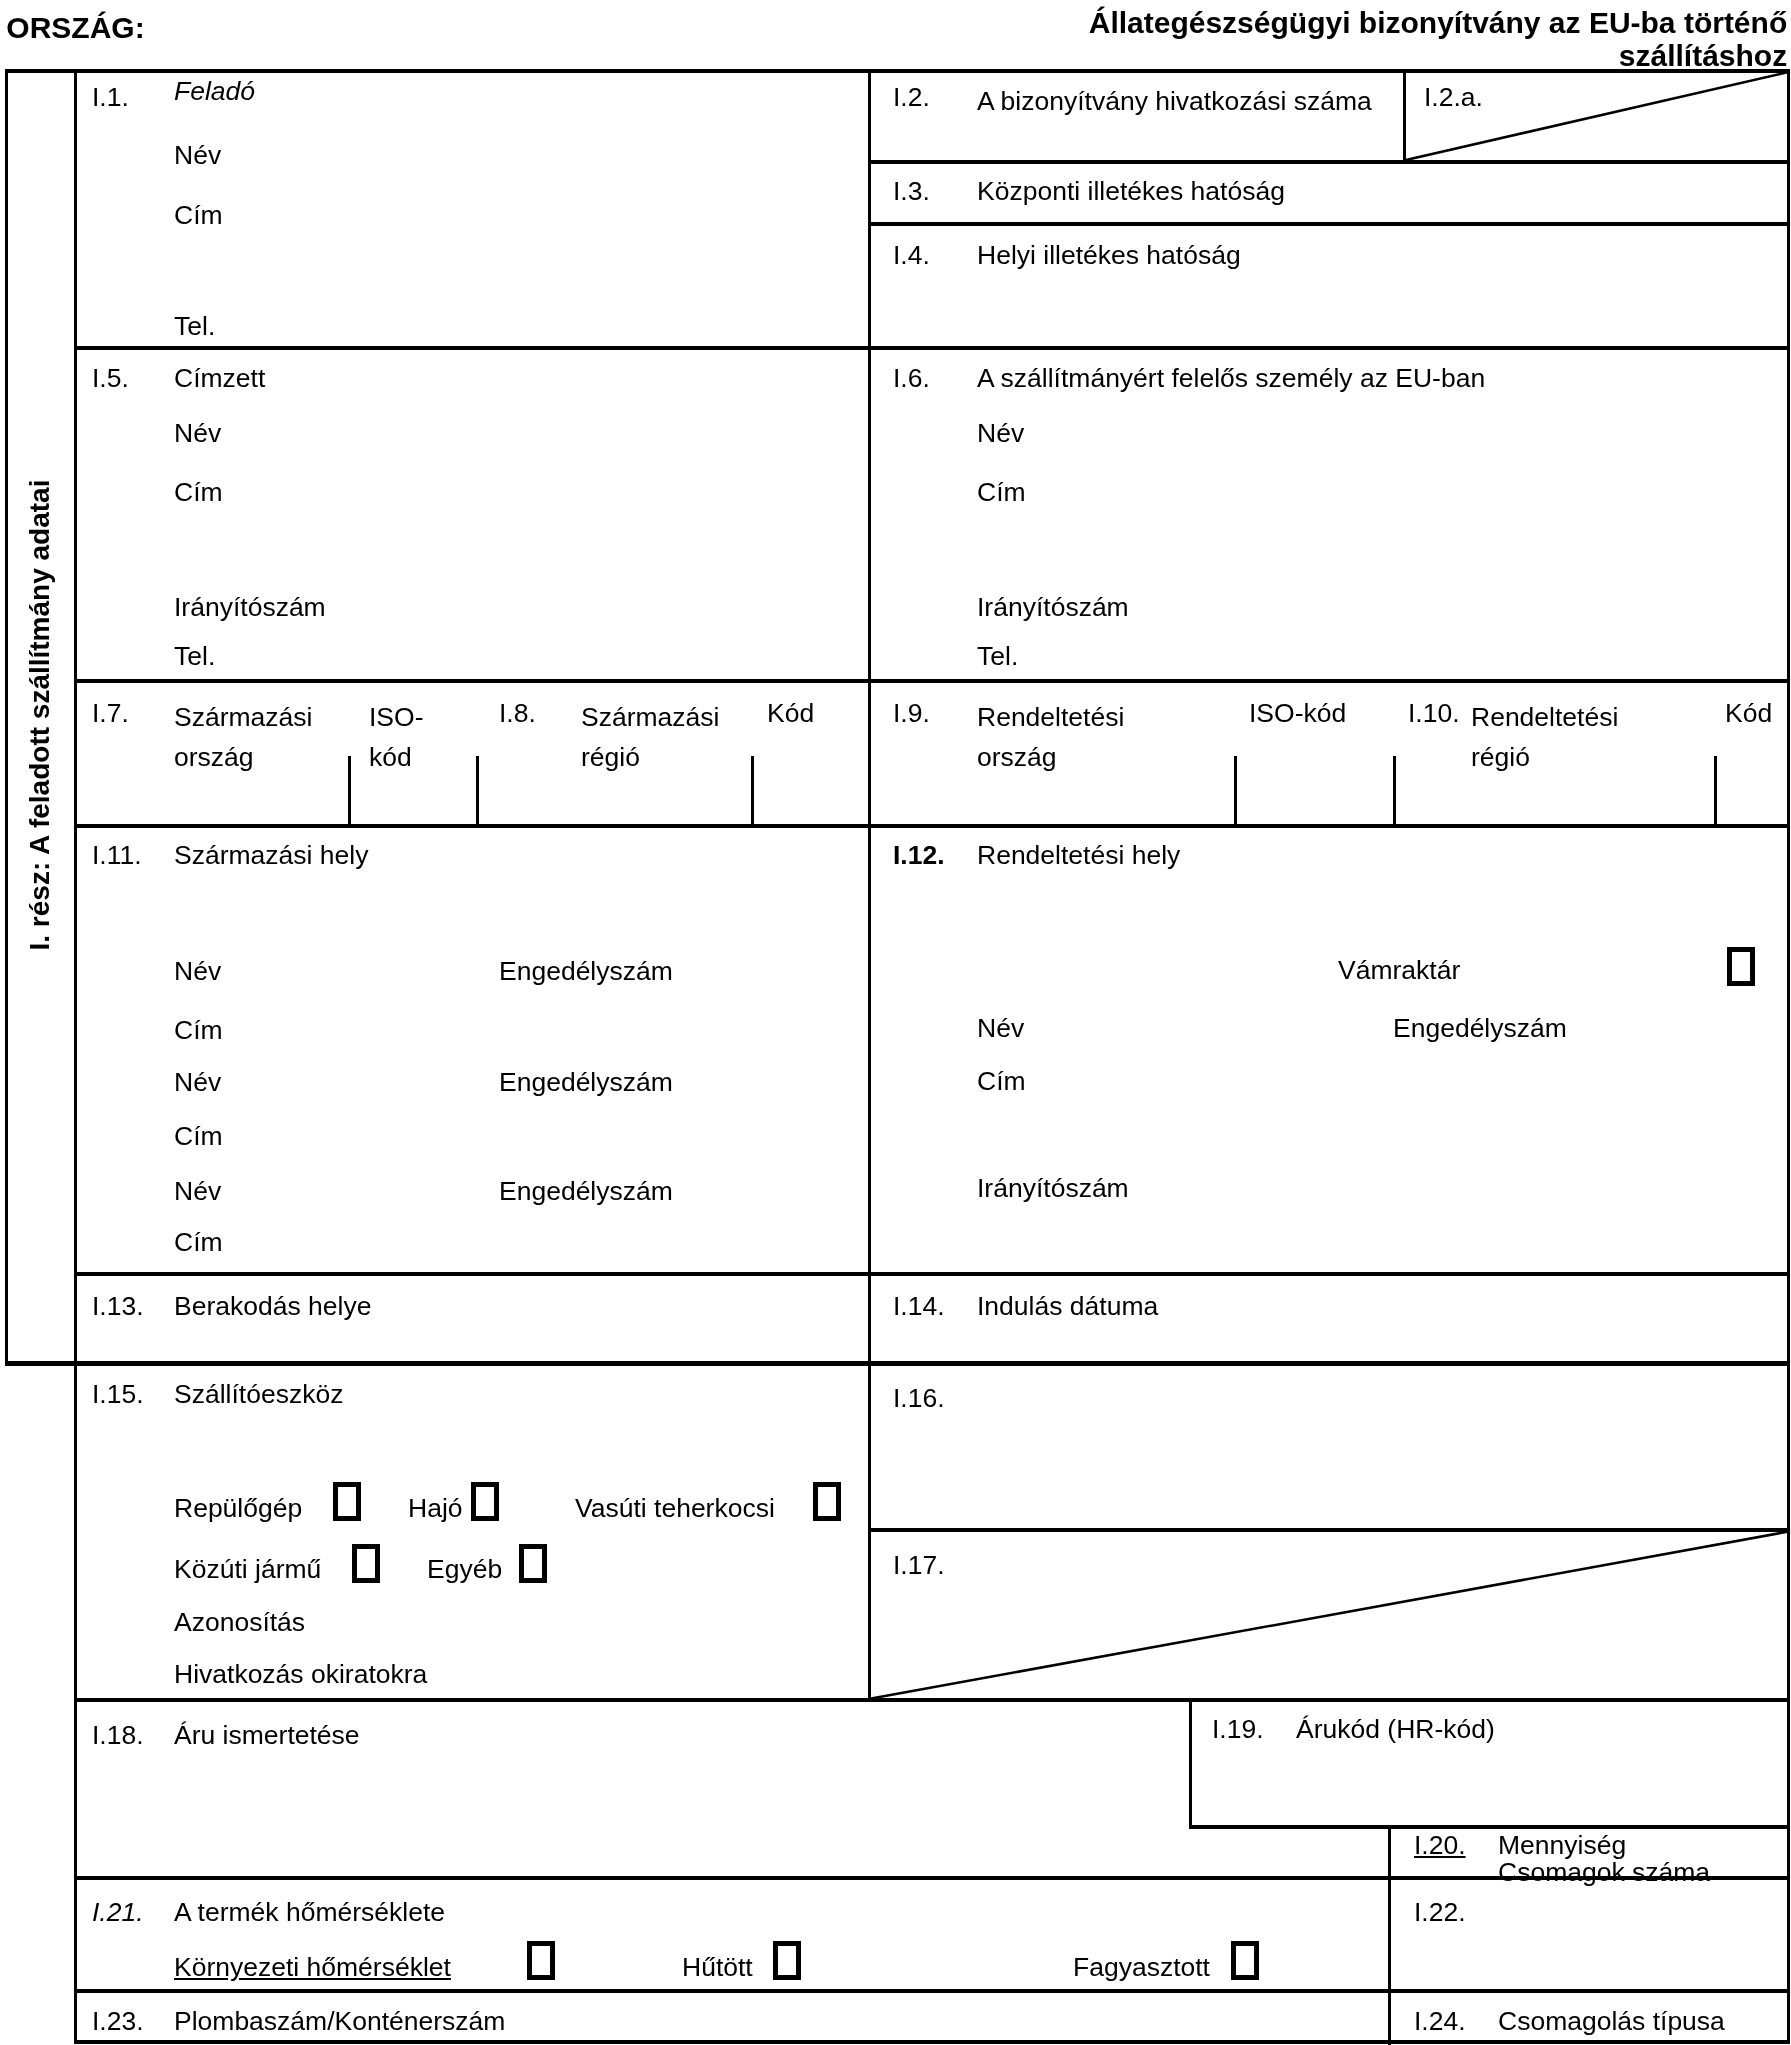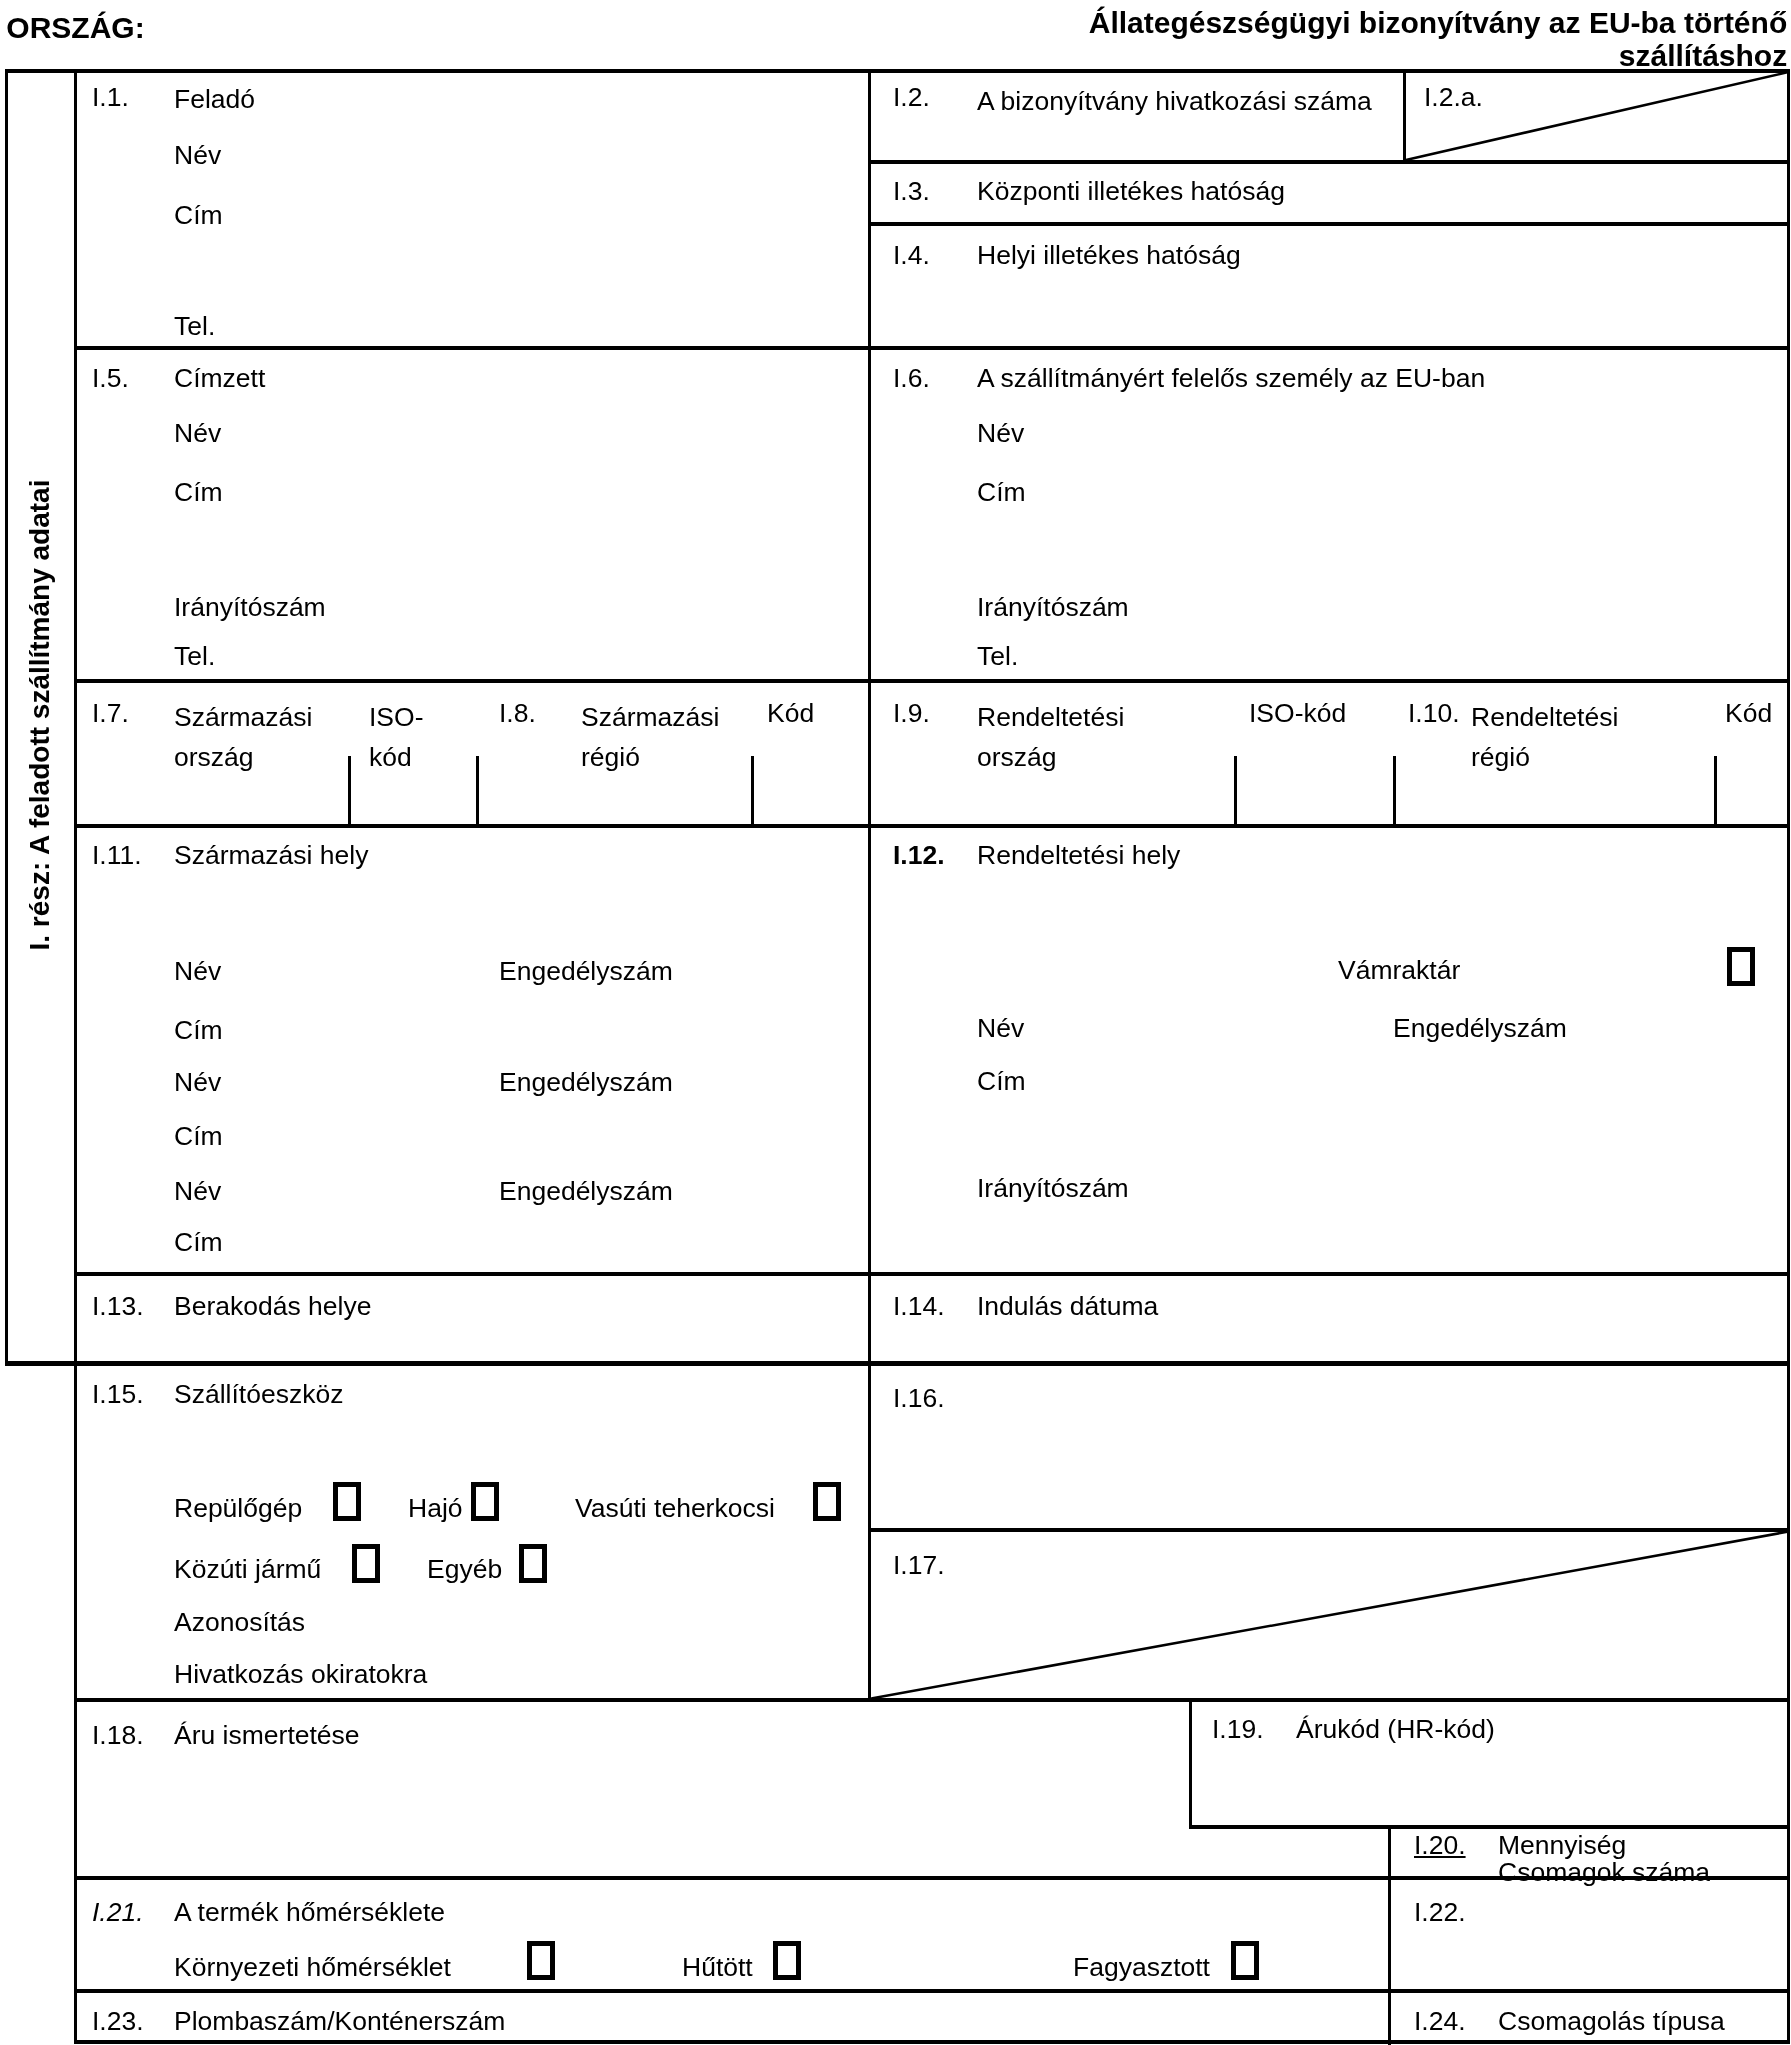--- a/index.html
+++ b/index.html
@@ -66,21 +66,21 @@
   <div class="vline" style="left:1234px;top:756px;width:2.5px;height:69px;"></div>
   <div class="vline" style="left:1393px;top:756px;width:2.5px;height:69px;"></div>
   <div class="vline" style="left:1714px;top:756px;width:2.5px;height:69px;"></div>
 
   <svg class="overlay" width="1791" height="2046" viewBox="0 0 2837 3240">
     <line x1="2227" y1="253" x2="2831" y2="114" stroke="#000" stroke-width="4"></line>
     <line x1="1380" y1="2690" x2="2831" y2="2426" stroke="#000" stroke-width="4"></line>
   </svg>
 
   <div class="lbl" style="left:92px;top:82px;">I.1.</div>
-  <div class="lbl" style="left:174px;top:84px;">Feladó</div>
+  <div class="lbl" style="left:174px;top:76px;font-style:italic;">Feladó</div>
   <div class="lbl" style="left:174px;top:140px;">Név</div>
   <div class="lbl" style="left:174px;top:200px;">Cím</div>
   <div class="lbl" style="left:174px;top:311px;">Tel.</div>
 
   <div class="lbl" style="left:893px;top:82px;">I.2.</div>
   <div class="lbl wrap" style="left:977px;top:82px;width:404px;">A bizonyítvány hivatkozási száma</div>
   <div class="lbl" style="left:1424px;top:82px;">I.2.a.</div>
 
   <div class="lbl" style="left:893px;top:176px;">I.3.</div>
   <div class="lbl" style="left:977px;top:176px;">Központi illetékes hatóság</div>
@@ -163,21 +163,21 @@
   <div class="lbl" style="left:92px;top:1720px;">I.18.</div>
   <div class="lbl" style="left:174px;top:1720px;">Áru ismertetése</div>
   <div class="lbl" style="left:1212px;top:1714px;">I.19.</div>
   <div class="lbl" style="left:1296px;top:1714px;">Árukód (HR-kód)</div>
 
   <div class="lbl" style="left:1414px;top:1830px;text-decoration:underline;">I.20.</div>
   <div class="lbl" style="left:1498px;top:1830px;">Mennyiség</div>
 
   <div class="lbl" style="left:92px;top:1897px;font-style:italic;">I.21.</div>
   <div class="lbl" style="left:174px;top:1897px;">A termék hőmérséklete</div>
-  <div class="lbl" style="left:174px;top:1952px;">Környezeti hőmérséklet</div>
+  <div class="lbl" style="left:174px;top:1952px;text-decoration:underline;">Környezeti hőmérséklet</div>
   <span class="cb" style="left:527px;top:1941px;"></span>
   <div class="lbl" style="left:682px;top:1952px;">Hűtött</div>
   <span class="cb" style="left:773px;top:1941px;"></span>
   <div class="lbl" style="left:1073px;top:1952px;">Fagyasztott</div>
   <span class="cb" style="left:1231px;top:1941px;"></span>
   <div class="lbl" style="left:1414px;top:1897px;">I.22.</div>
   <div class="lbl" style="left:1498px;top:1857px;">Csomagok száma</div>
 
   <div class="lbl" style="left:92px;top:2006px;">I.23.</div>
   <div class="lbl" style="left:174px;top:2006px;">Plombaszám/Konténerszám</div>

